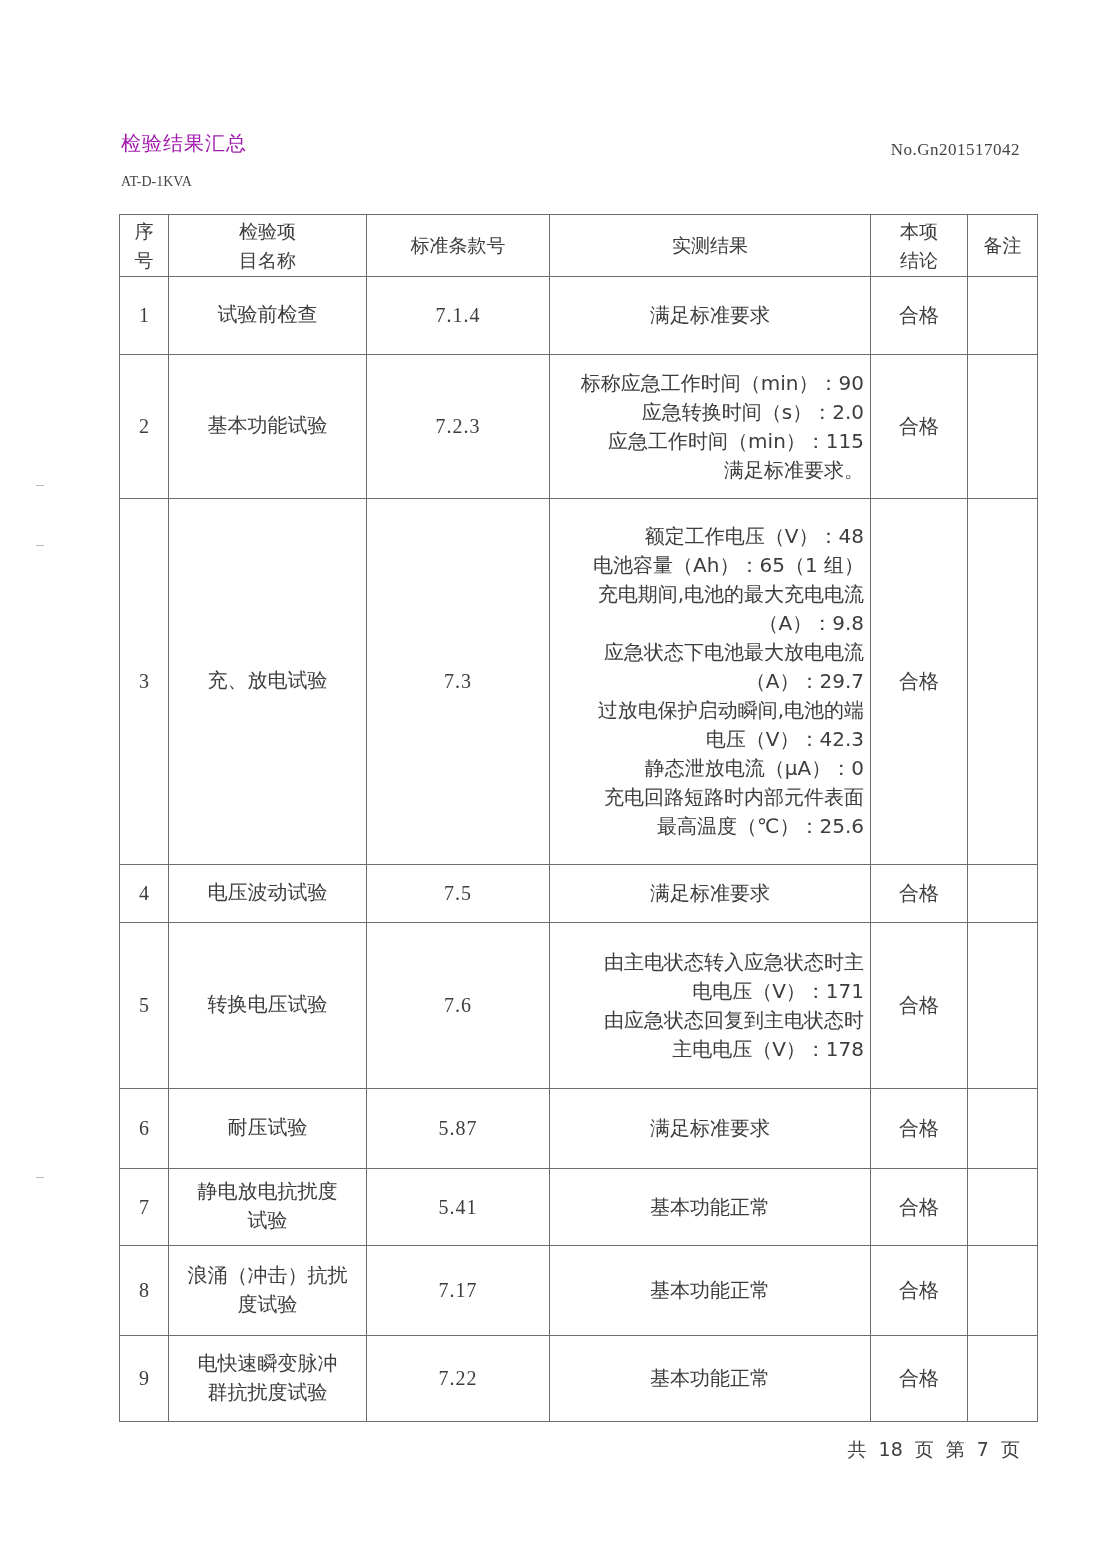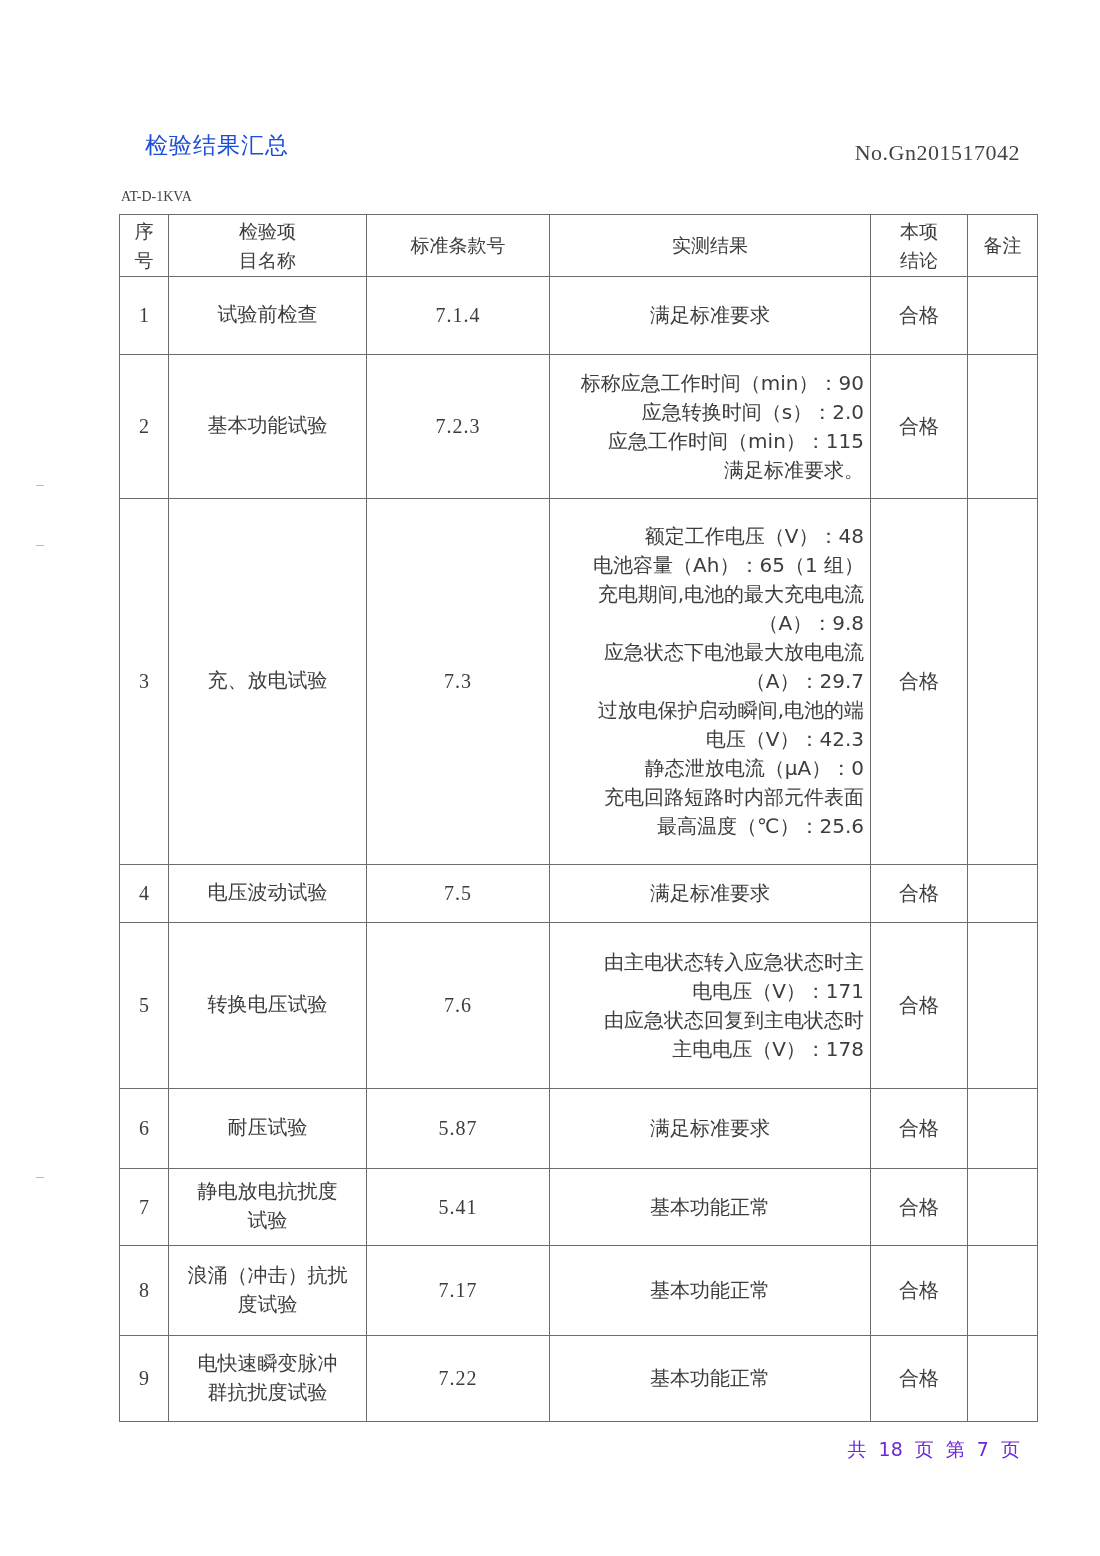--- a/index.html
+++ b/index.html
@@ -2,50 +2,50 @@
 <html><head>
 <meta charset="utf-8">
 <style>
   html, body { margin: 0; padding: 0; }
   body {
     width: 1100px; height: 1556px; background: #ffffff; position: relative;
     font-family: "DejaVu Serif", "Liberation Serif", serif; color: #3a3a3a;
     overflow: hidden;
   }
   .title {
-    position: absolute; left: 121px; top: 130px; font-size: 23px; color: #1d4ed8;
-    font-family: "DejaVu Sans", sans-serif; letter-spacing: 1px; margin-left: 24px;
+    position: absolute; left: 121px; top: 130px; font-size: 20px; color: #a21caf;
+    font-family: "DejaVu Sans", sans-serif; letter-spacing: 1px;
   }
   .doc-no {
-    position: absolute; right: 80px; top: 140px; font-size: 22px; color: #444;
+    position: absolute; right: 80px; top: 140px; font-size: 17px; color: #444;
     font-family: "Liberation Serif", serif; letter-spacing: 0.5px;
   }
   .model {
-    position: absolute; left: 121px; top: 189px; font-size: 14px; color: #444;
+    position: absolute; left: 121px; top: 174px; font-size: 14px; color: #444;
     font-family: "Liberation Serif", serif;
   }
   table.results {
     position: absolute; left: 119px; top: 214px; border-collapse: collapse;
     table-layout: fixed; width: 918px;
   }
   table.results td, table.results th {
     border: 1.5px solid #6a6f6c; text-align: center; vertical-align: middle;
     font-weight: normal; font-size: 20px; color: #3d3d3d; padding: 0 6px;
     line-height: 29px;
   }
   table.results th { font-family: "DejaVu Sans", sans-serif; font-size: 19px; }
   td.name { font-family: Liberation Mono, monospace; font-size: 19px; }
   td.clause { font-family: Liberation Serif, serif; font-size: 20px; letter-spacing: 1px; }
   td.seq { font-family: "Liberation Serif", serif; font-size: 20px; }
   td.result { font-family: "DejaVu Sans", sans-serif; font-size: 19px; margin-top: 45px; }
   td.result.multi { text-align: right; padding-left: 10px; }
   td.verdict { font-family: "DejaVu Sans", sans-serif; font-size: 19px; }
   .line { display: block; white-space: nowrap; }
   .footer {
-    position: absolute; right: 80px; top: 1437px; font-size: 19px; color: #6d28d9;
+    position: absolute; right: 80px; top: 1437px; font-size: 19px; color: #404040;
     font-family: "DejaVu Sans", sans-serif; word-spacing: 6px;
   }
   .scan-mark { position: absolute; left: 36px; width: 8px; height: 1px; background: #bbb; }
 </style>
 </head>
 <body>
 
 <div class="title">检验结果汇总</div>
 <div class="doc-no">No.Gn201517042</div>
 <div class="model">AT-D-1KVA</div>

